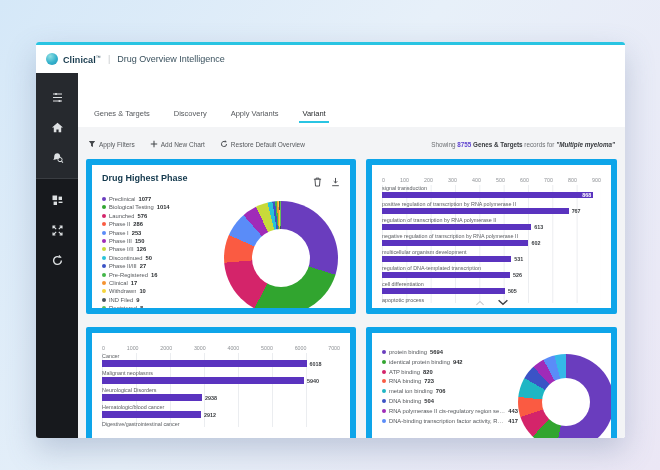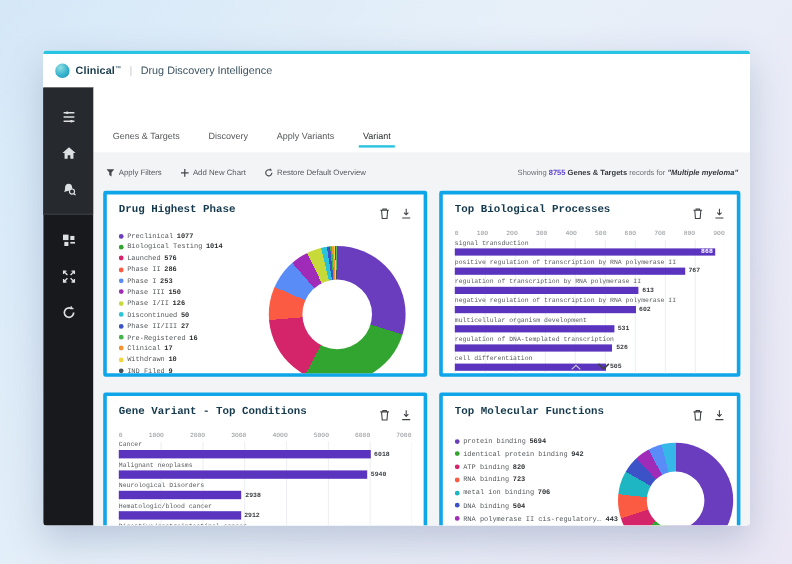--- a/index.html
+++ b/index.html
@@ -42,21 +42,21 @@
   .content { flex:1; background:#f3f4f6; padding:8px; overflow:hidden; }
   .toolbar { display:flex; align-items:center; height:18px; margin:0 2px 6px; font-size:6.5px; color:#55585c; }
   .tool { display:flex; align-items:center; gap:3px; margin-right:15px; cursor:pointer; white-space:nowrap; }
   .tool svg { width:8px; height:8px; color:#44474b; }
   .showing { margin-left:auto; font-size:6.3px; color:#6b6e72; white-space:nowrap; }
   .showing .count { color:#5f43cf; font-weight:bold; }
   .showing .entity { color:#36393d; font-weight:bold; }
   .showing .query { color:#36393d; font-weight:bold; font-style:italic; }
 
   .grid { display:grid; grid-template-columns:270px 1fr; gap:13px 10px; }
-  .card { background:#fff; border:3px solid #0ea5e9; border-radius:2px; padding:8px 10px; position:relative; overflow:hidden;font-family:Liberation Mono, monospace; }
+  .card { background:#fff; border:6px solid #0ea5e9; border-radius:2px; padding:8px 10px; position:relative; overflow:hidden; }
   .card.r1 { height:155px; }
   .card.r2 { height:160px; }
   .card-head { display:flex; align-items:flex-start; }
   .card-title { font-size:9px; font-weight:bold; color:#14394d; white-space:nowrap; }
   .card-icons { margin-left:auto; display:flex; gap:9px; }
   .card-icons .cicon { color:#3e4145; cursor:pointer; }
   .card-icons svg { width:9px; height:10px; }
 
   .donut-flex { display:flex; margin-top:5px; }
   .legend { width:120px; display:flex; flex-direction:column; gap:2.4px; flex:none; }
@@ -93,21 +93,21 @@
 </head>
 <body>
 
 <div class="window">
   <div class="accent-bar"></div>
 
   <div class="app-header">
     <span class="logo"></span>
     <span class="brand"><span>Clinical</span><span class="tm">™</span></span>
     <span class="hsep">|</span>
-    <span class="product">Drug Discovery Intelligence</span>
+    <span class="product">Drug Overview Intelligence</span>
   </div>
 
   <div class="app-body">
     <div class="sidebar">
       <div class="sidebar-top">
         <div class="sicon">
           <svg viewBox="0 0 13 13" fill="none" stroke="currentColor" stroke-width="1.2">
             <line x1="2" y1="3" x2="11" y2="3"></line>
               <line x1="2" y1="6.5" x2="11" y2="6.5"></line>
               <line x1="2" y1="10" x2="11" y2="10"></line>
@@ -309,35 +309,20 @@
                 </div>
               <div class="donut-wrap">
                 <div class="donut donut-lg" style="background: conic-gradient(rgb(106, 61, 190) 0deg, rgb(106, 61, 190) 107.105deg, rgb(49, 165, 47) 107.105deg, rgb(49, 165, 47) 207.945deg, rgb(212, 36, 106) 207.945deg, rgb(212, 36, 106) 265.227deg, rgb(250, 91, 66) 265.227deg, rgb(250, 91, 66) 293.669deg, rgb(90, 140, 248) 293.669deg, rgb(90, 140, 248) 318.829deg, rgb(160, 43, 184) 318.829deg, rgb(160, 43, 184) 333.746deg, rgb(200, 218, 58) 333.746deg, rgb(200, 218, 58) 346.276deg, rgb(41, 195, 216) 346.276deg, rgb(41, 195, 216) 351.249deg, rgb(59, 83, 198) 351.249deg, rgb(59, 83, 198) 353.934deg, rgb(67, 182, 73) 353.934deg, rgb(67, 182, 73) 355.525deg, rgb(245, 147, 49) 355.525deg, rgb(245, 147, 49) 357.215deg, rgb(246, 213, 60) 357.215deg, rgb(246, 213, 60) 358.21deg, rgb(69, 82, 91) 358.21deg, rgb(69, 82, 91) 359.105deg, rgb(98, 189, 89) 359.105deg, rgb(98, 189, 89) 359.901deg, rgb(232, 72, 85) 359.901deg, rgb(232, 72, 85) 360deg);">
                   <div class="hole"></div>
                 </div>
               </div>
             </div>
           </div>
 
           <div class="card r1">
-            <div class="card-head">
-              <div class="card-title">Top Biological Processes</div>
-              <div class="card-icons">
-                <span class="cicon">
-                  <svg viewBox="0 0 10 11" fill="none" stroke="currentColor" stroke-width="1">
-                      <path d="M1 2.4 H9 M3.4 2.4 V1.2 H6.6 V2.4 M2.2 2.4 L2.8 10 H7.2 L7.8 2.4"></path>
-                    </svg>
-                </span>
-                <span class="cicon">
-                  <svg viewBox="0 0 10 11" fill="none" stroke="currentColor" stroke-width="1">
-                      <path d="M5 1 V6.4 M3 4.6 L5 6.6 L7 4.6 M1.3 9.6 H8.7"></path>
-                    </svg>
-                </span>
-              </div>
-            </div>
             <div class="chart">
               <div class="ticks">
 
               <span>0</span>
                   <span>100</span>
                   <span>200</span>
                   <span>300</span>
                   <span>400</span>
                   <span>500</span>
                   <span>600</span>
@@ -417,35 +402,20 @@
               </span>
               <span class="chev chev-down">
                 <svg viewBox="0 0 10 6" fill="none" stroke="currentColor" stroke-width="1.3">
                     <path d="M1 1 L5 4.7 L9 1"></path>
                   </svg>
               </span>
             </div>
           </div>
 
           <div class="card r2">
-            <div class="card-head">
-              <div class="card-title">Gene Variant - Top Conditions</div>
-              <div class="card-icons">
-                <span class="cicon">
-                  <svg viewBox="0 0 10 11" fill="none" stroke="currentColor" stroke-width="1">
-                      <path d="M1 2.4 H9 M3.4 2.4 V1.2 H6.6 V2.4 M2.2 2.4 L2.8 10 H7.2 L7.8 2.4"></path>
-                    </svg>
-                </span>
-                <span class="cicon">
-                  <svg viewBox="0 0 10 11" fill="none" stroke="currentColor" stroke-width="1">
-                      <path d="M5 1 V6.4 M3 4.6 L5 6.6 L7 4.6 M1.3 9.6 H8.7"></path>
-                    </svg>
-                </span>
-              </div>
-            </div>
             <div class="chart tall">
               <div class="ticks">
 
               <span>0</span>
                   <span>1000</span>
                   <span>2000</span>
                   <span>3000</span>
                   <span>4000</span>
                   <span>5000</span>
                   <span>6000</span>
@@ -487,35 +457,20 @@
 
                   <div class="bar-row">
                     <div class="bar-label">Digestive/gastrointestinal cancer</div>
 
                   </div>
                 </div>
             </div>
           </div>
 
           <div class="card r2">
-            <div class="card-head">
-              <div class="card-title">Top Molecular Functions</div>
-              <div class="card-icons">
-                <span class="cicon">
-                  <svg viewBox="0 0 10 11" fill="none" stroke="currentColor" stroke-width="1">
-                      <path d="M1 2.4 H9 M3.4 2.4 V1.2 H6.6 V2.4 M2.2 2.4 L2.8 10 H7.2 L7.8 2.4"></path>
-                    </svg>
-                </span>
-                <span class="cicon">
-                  <svg viewBox="0 0 10 11" fill="none" stroke="currentColor" stroke-width="1">
-                      <path d="M5 1 V6.4 M3 4.6 L5 6.6 L7 4.6 M1.3 9.6 H8.7"></path>
-                    </svg>
-                </span>
-              </div>
-            </div>
             <div class="donut-flex">
               <div class="legend legend2">
 
                   <div class="legend-item">
                     <span class="dot" style="background: rgb(106, 61, 190);"></span>
                     <span class="legend-label">protein binding</span>
                     <span class="legend-value">5694</span>
                   </div>
 
                   <div class="legend-item">

